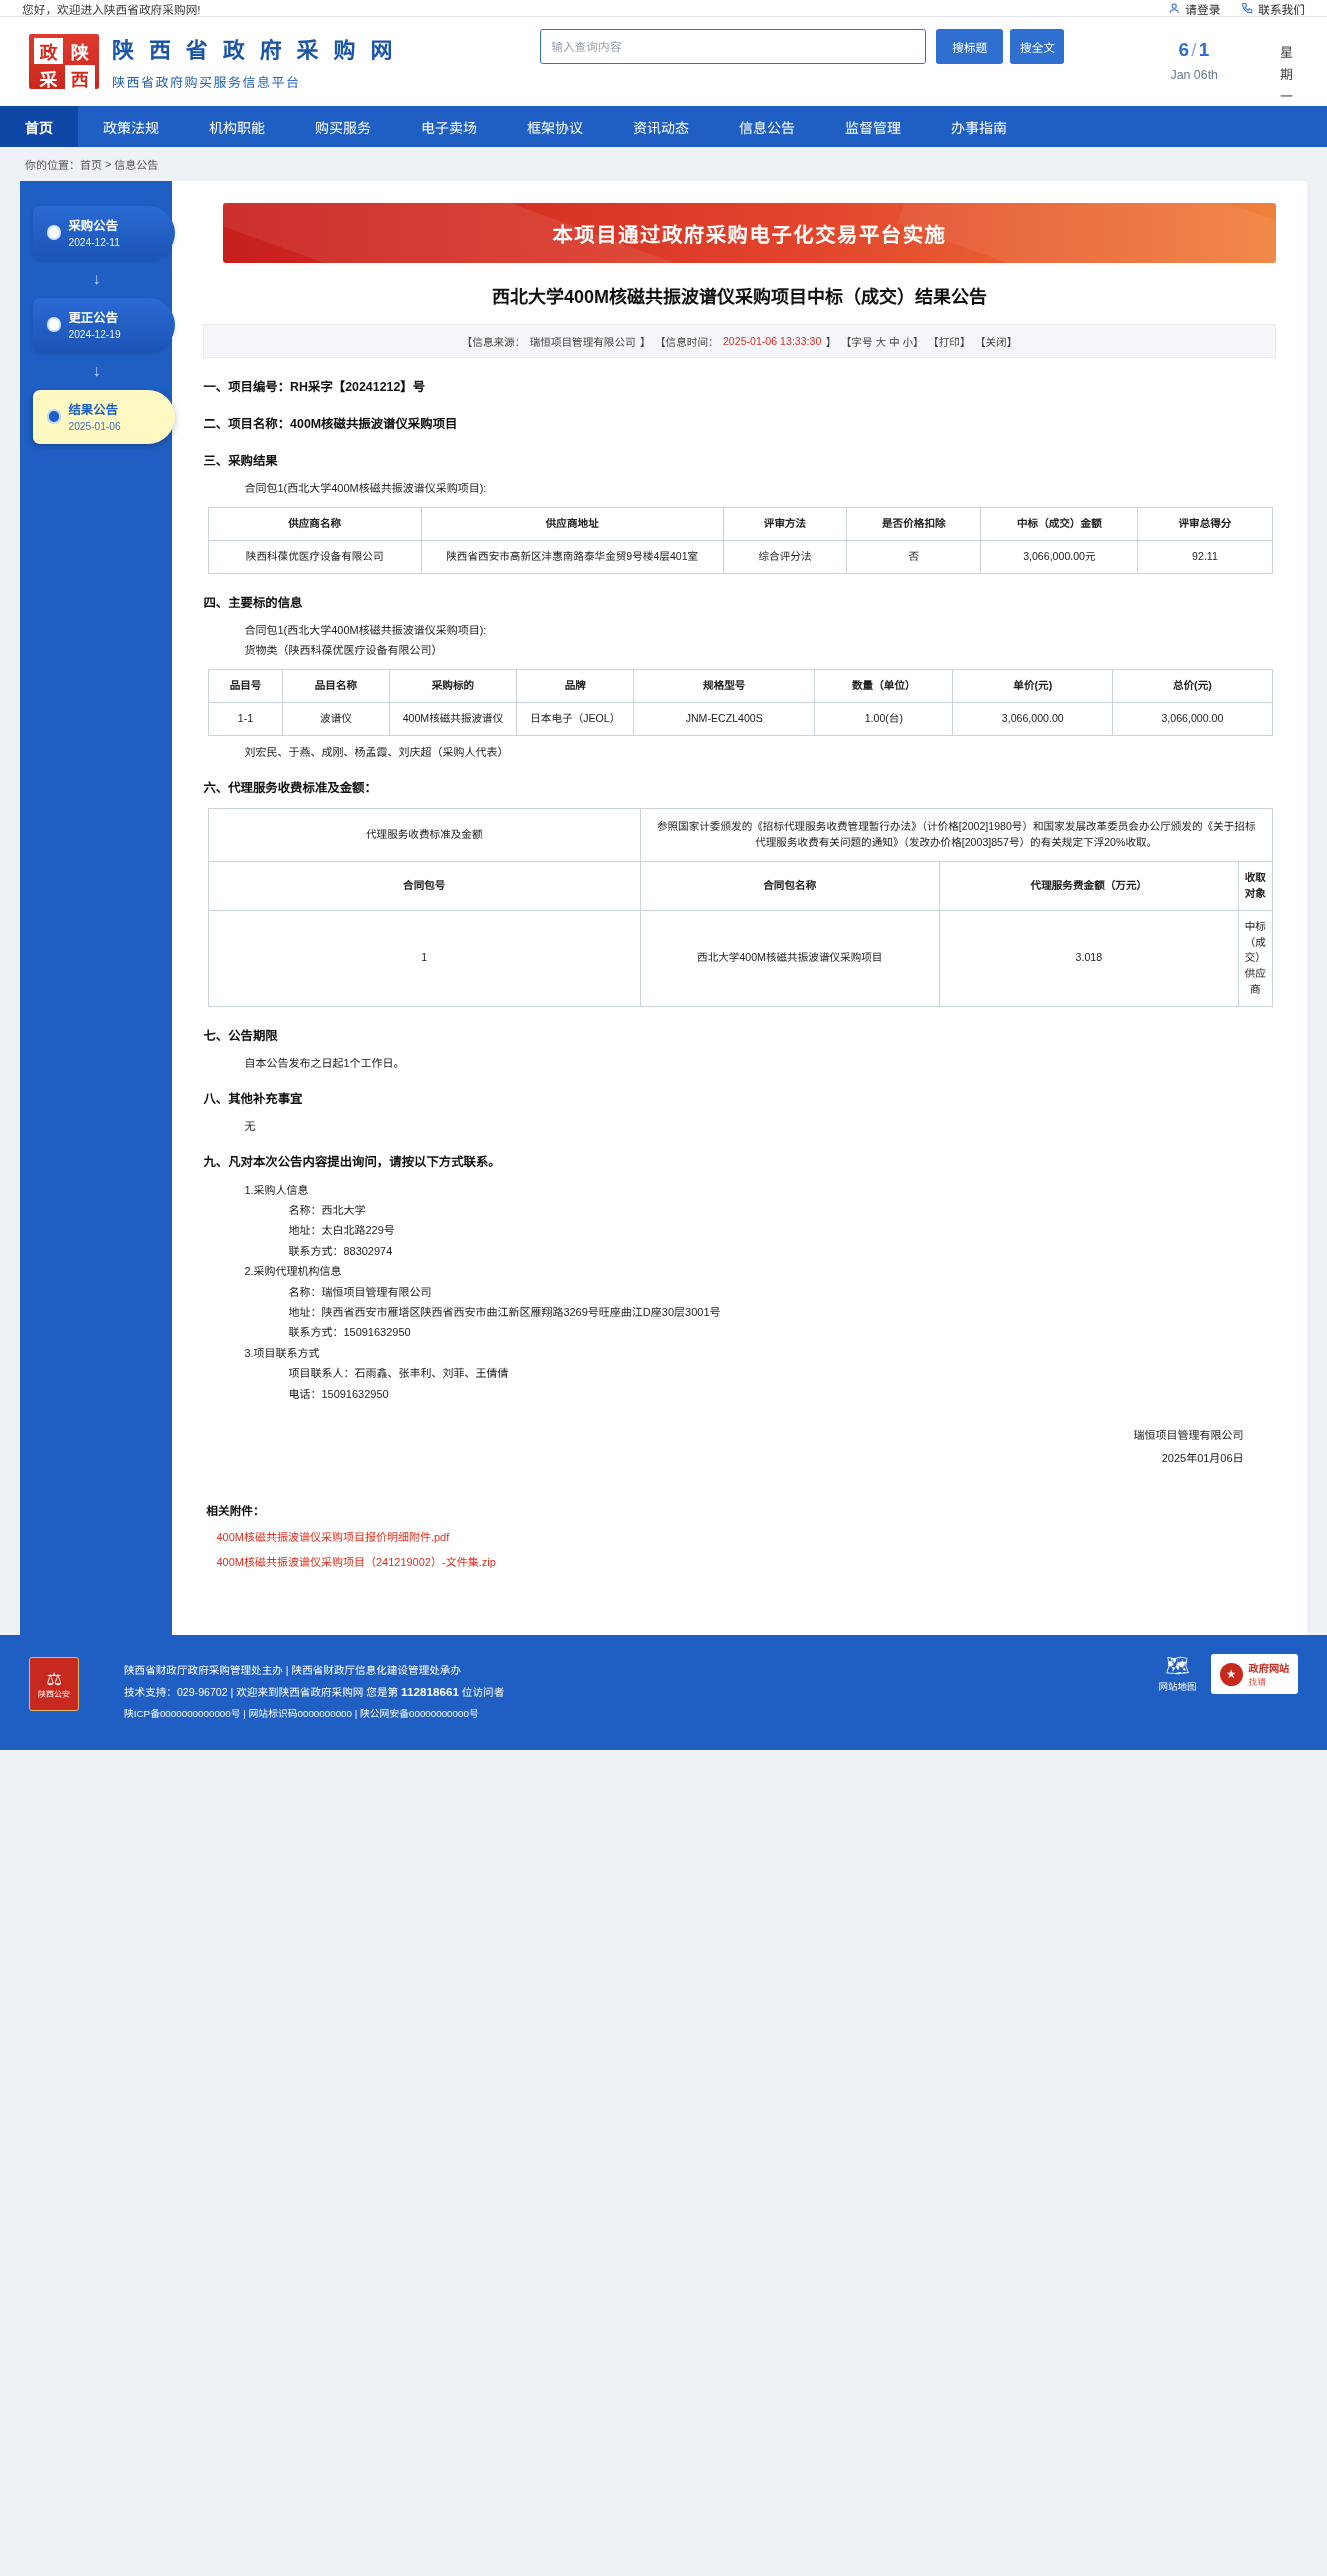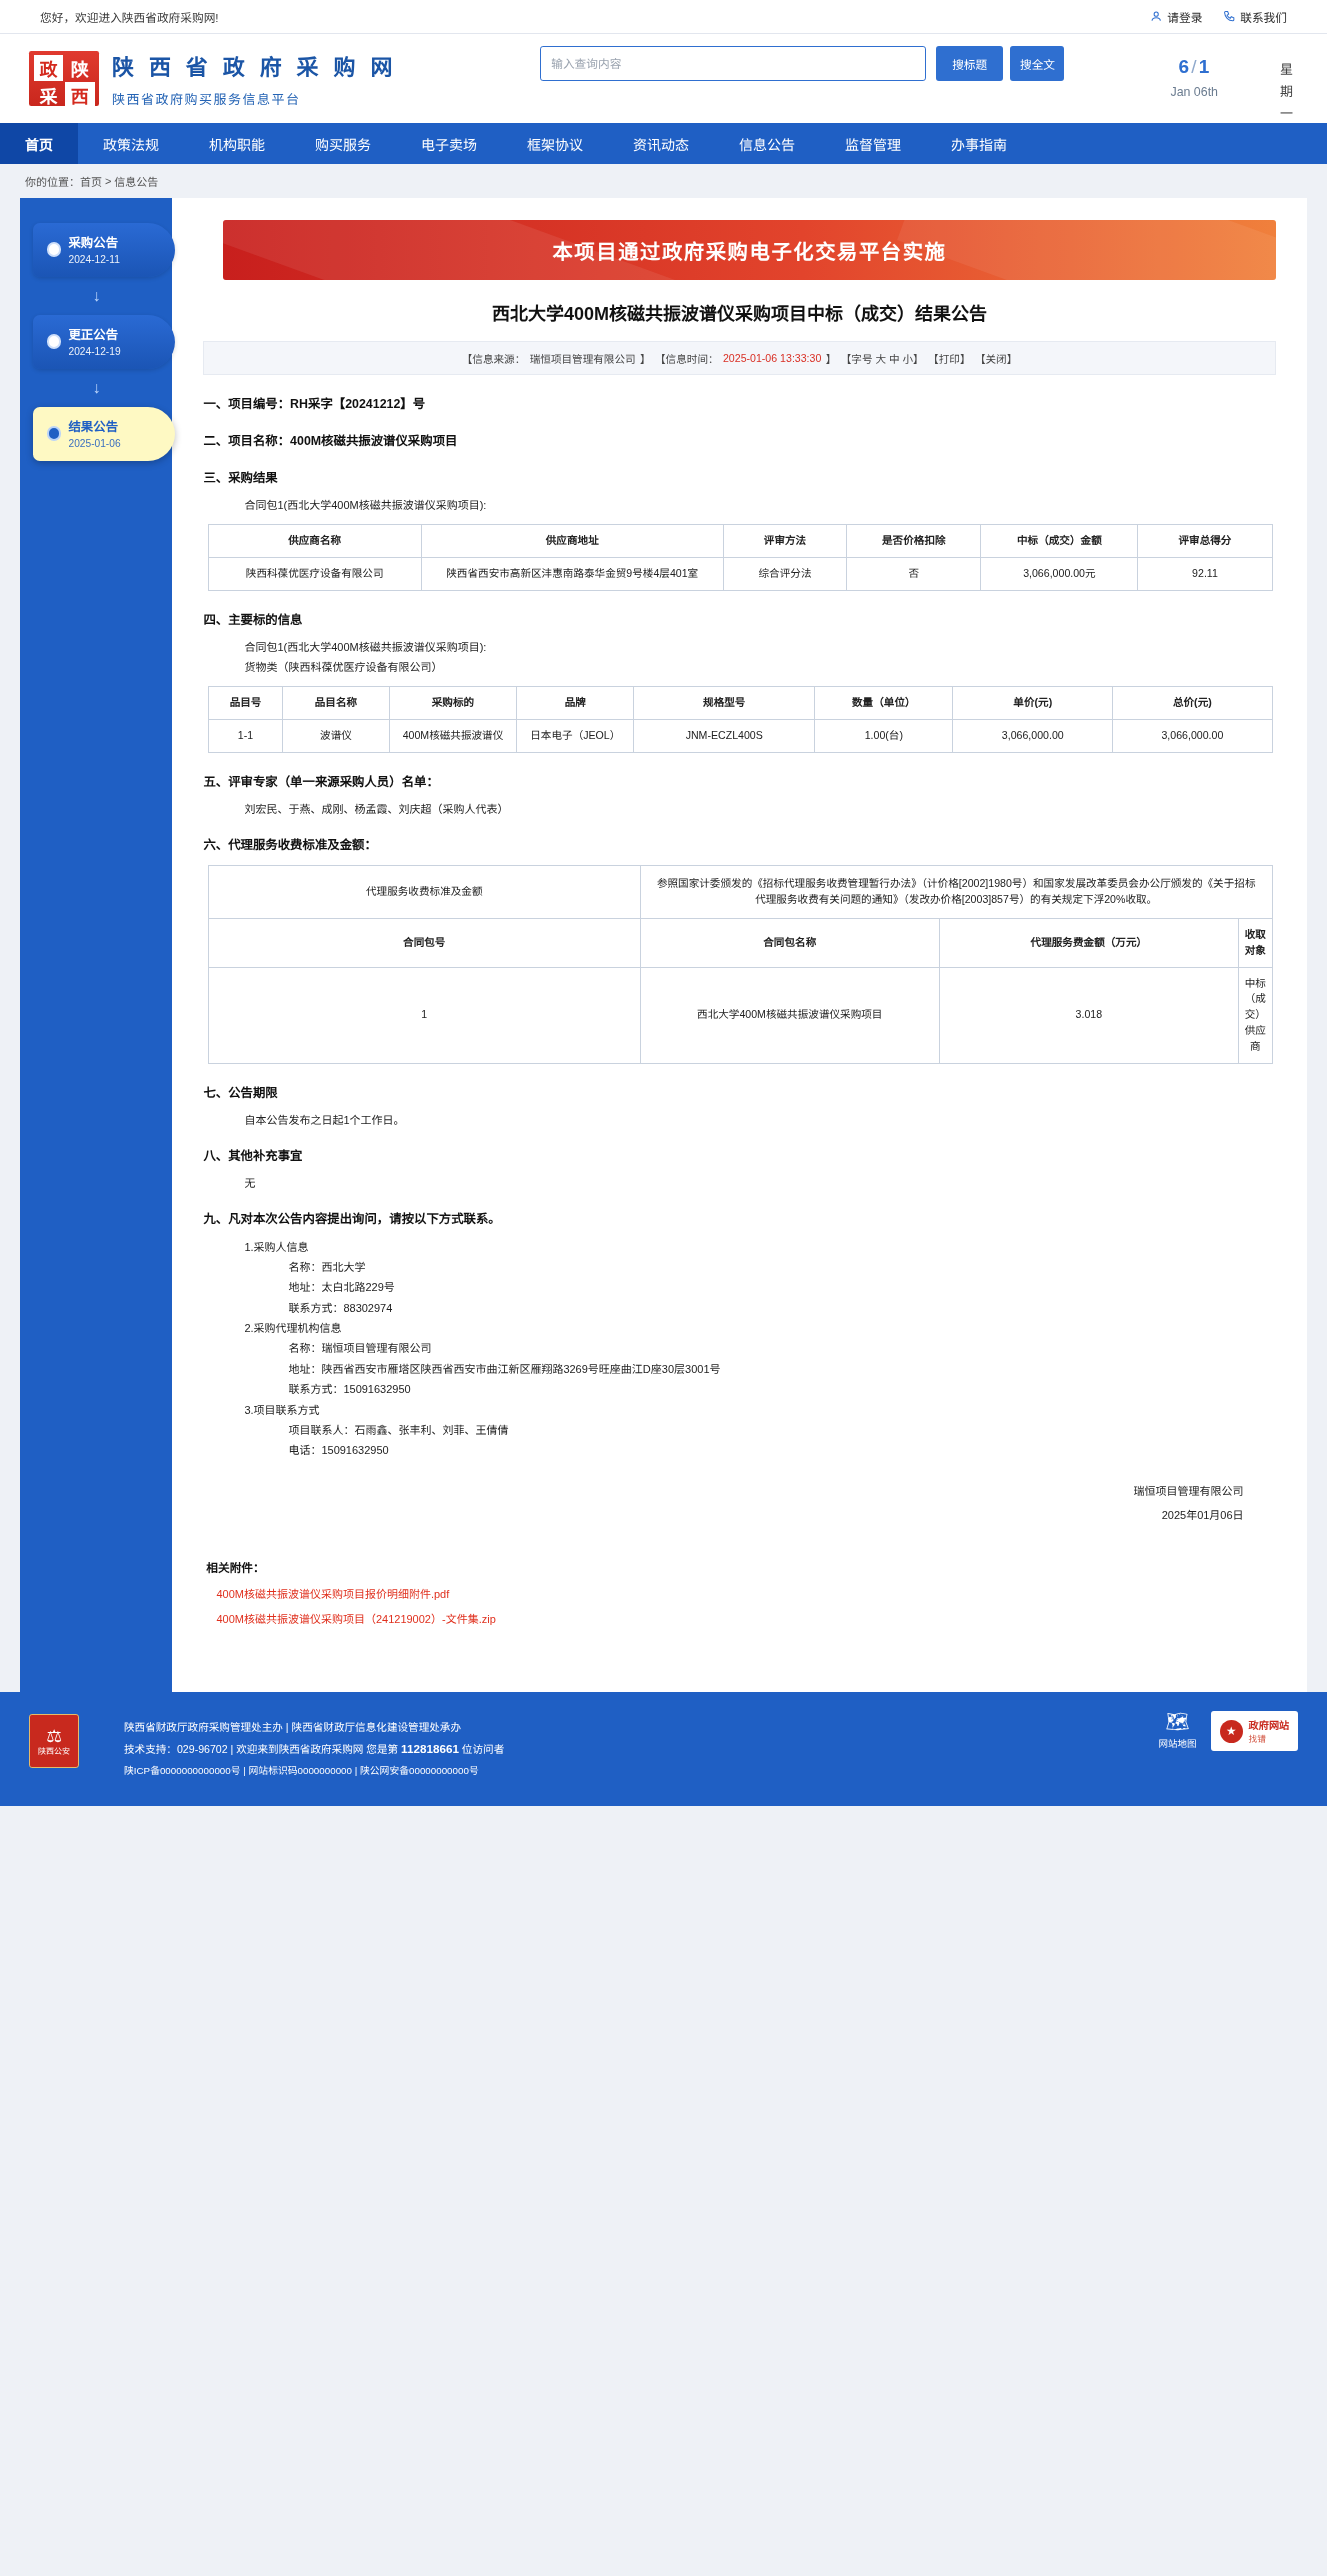--- a/index.html
+++ b/index.html
@@ -7,27 +7,27 @@
   body {
     width: 1327px;
     font-family: "Liberation Sans", "DejaVu Sans", sans-serif;
     background: #eef1f6;
     color: #333;
     font-size: 11px;
   }
 
   
   .topbar {
-    height: 34px;
+    height: 17px;
     background: #ffffff;
     border-bottom: 0.7px solid #e2e6ee;
     display: flex;
     align-items: center;
     justify-content: space-between;
-    padding: 0 40px;
+    padding: 0 22px;
     font-size: 11.7px;
     color: #3a3a3a;
   }
   .topbar-right { display: flex; align-items: center; gap: 20.4px; font-size: 11.7px; color: #2b2b2b;}
   .topbar-right .tb-item { display:flex; align-items:center; gap:5.1px; }
   .tb-icon { display:inline-block; width:12.4px; height:12.4px; color:#2f6fd0; }
   .tb-icon svg { width:12.4px; height:12.4px; display:block; }
 
   
   .header {
@@ -462,21 +462,20 @@
           <td>400M核磁共振波谱仪</td>
           <td>日本电子（JEOL）</td>
           <td>JNM-ECZL400S</td>
           <td>1.00(台)</td>
           <td>3,066,000.00</td>
           <td>3,066,000.00</td>
         </tr>
       </tbody>
     </table>
 
-    <div class="sec-h">五、评审专家（单一来源采购人员）名单：</div>
     <div class="para">刘宏民、于燕、成刚、杨孟霞、刘庆超（采购人代表）</div>
 
     <div class="sec-h">六、代理服务收费标准及金额：</div>
     <table class="tbl">
       <tbody>
         <tr>
           <td style="width:42%">代理服务收费标准及金额</td>
           <td class="agent-note" colspan="3">参照国家计委颁发的《招标代理服务收费管理暂行办法》（计价格[2002]1980号）和国家发展改革委员会办公厅颁发的《关于招标代理服务收费有关问题的通知》（发改办价格[2003]857号）的有关规定下浮20%收取。</td>
         </tr>
         <tr>

